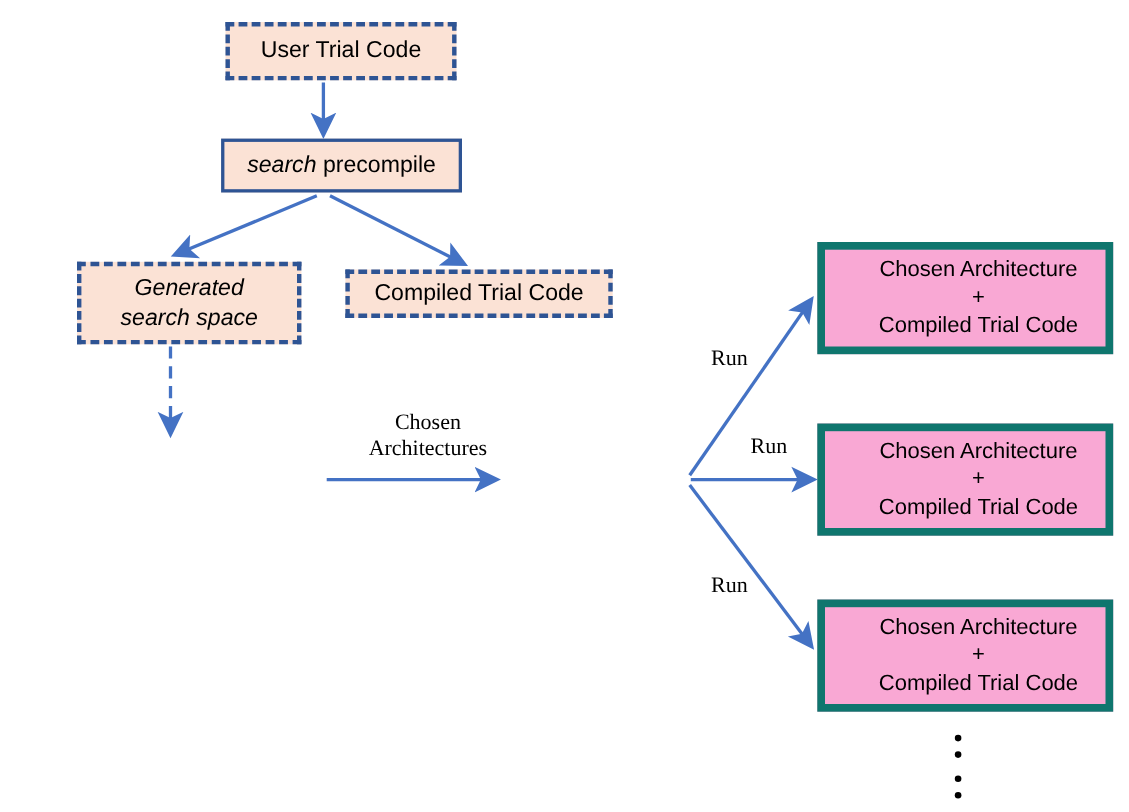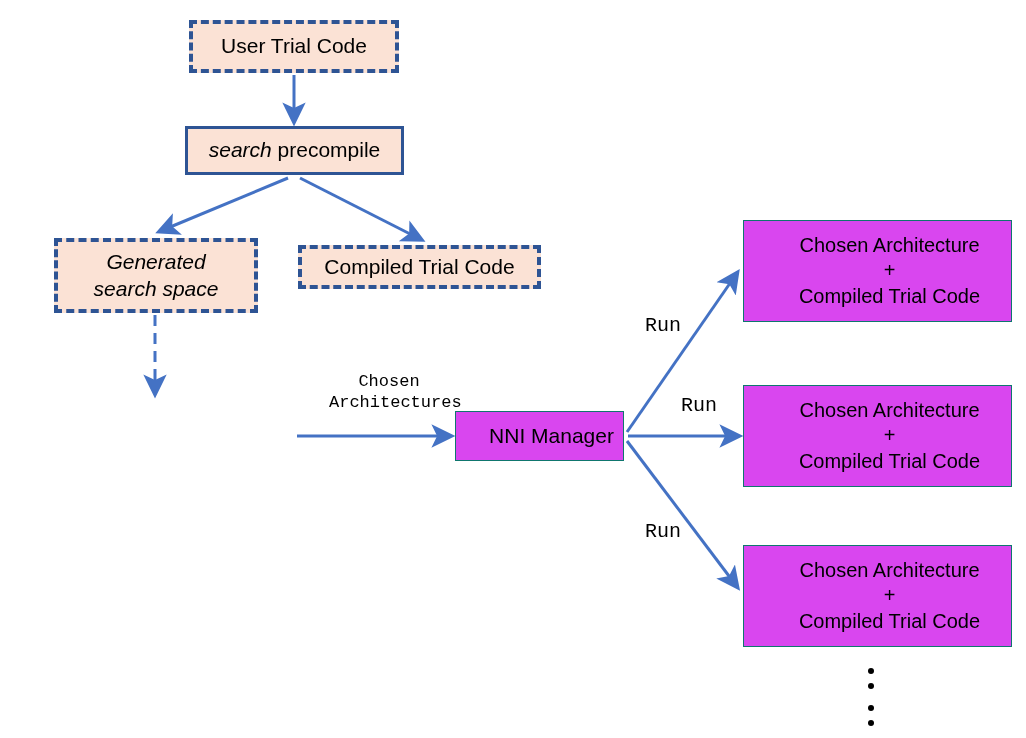--- a/index.html
+++ b/index.html
@@ -30,38 +30,39 @@
     display: flex;
     align-items: center;
     justify-content: center;
     text-align: center;
     color: #000000;
     line-height: 1.28;
   }
   .node-peach {
     background: #fbe2d5;
     border: 3px solid #2e5494;
+    margin-left: 16px;
   }
   .node-blue {
-    background: #d946ef;
-    border: 1px solid #0f766e;
+    background: #f9a8d4;
+    border: 7px solid #0f766e;
     padding-left: 24px;
   }
   .dashed {
     border-style: dashed;
     border-width: 4px;
   }
   .node-label {
     display: block;
     white-space: pre-line;
   }
   .edge-label {
     position: absolute;
     color: #000000;
-    font-family: Liberation Mono, monospace;
+    font-family: Liberation Serif, serif;
     white-space: pre-line;
     text-align: center;
     line-height: 1.22;
   }
   .ellipsis-dots {
     position: absolute;
     color: #000000;
     font-size: 30px;
     line-height: 0.52;
     letter-spacing: 0;
@@ -110,43 +111,40 @@
   <div class="node node-peach dashed" style="left:54px; top:238px; width:204px; height:75px; font-size:21px;font-style:italic;">
     <span class="node-label">Generated
 search space</span>
   </div>
 
   <div class="node node-peach dashed" style="left:298px; top:245px; width:243px; height:44px; font-size:21px;">
     <span class="node-label">Compiled Trial Code</span>
   </div>
 
 
-  <div class="node node-blue" style="left:455px; top:411px; width:169px; height:50px; font-size:21px;">
-    <span class="node-label">NNI Manager</span>
-  </div>
 
   <div class="node node-blue" style="left:743px; top:220px; width:269px; height:102px; font-size:20px;">
     <span class="node-label">Chosen Architecture
 +
 Compiled Trial Code</span>
   </div>
 
   <div class="node node-blue" style="left:743px; top:385px; width:269px; height:102px; font-size:20px;">
     <span class="node-label">Chosen Architecture
 +
 Compiled Trial Code</span>
   </div>
 
   <div class="node node-blue" style="left:743px; top:545px; width:269px; height:102px; font-size:20px;">
     <span class="node-label">Chosen Architecture
 +
 Compiled Trial Code</span>
   </div>
 
-  <div class="edge-label" style="left:329px; top:372px; width:120px; font-size:17px;">Chosen
+  <div class="edge-label" style="left:329px; top:372px; width:120px; font-size:20px;">Chosen
 Architectures</div>
 
   <div class="edge-label" style="left:640px; top:314px; width:46px; font-size:20px;">Run</div>
 
   <div class="edge-label" style="left:676px; top:394px; width:46px; font-size:20px;">Run</div>
 
   <div class="edge-label" style="left:640px; top:520px; width:46px; font-size:20px;">Run</div>
 
   <div class="ellipsis-dots" style="left:856px; top:668px; width:30px;">
       <div style="margin-bottom: 16px;">

